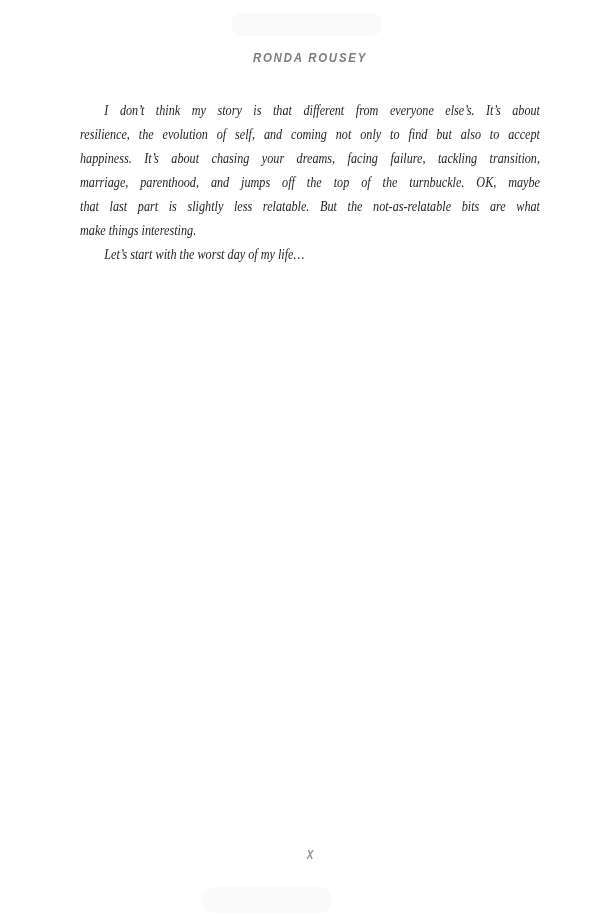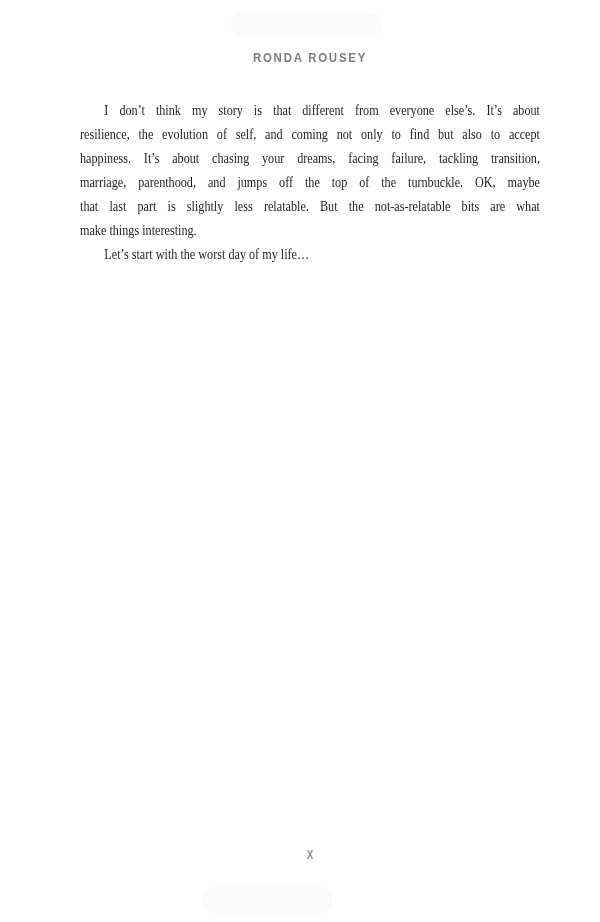--- a/index.html
+++ b/index.html
@@ -3,20 +3,21 @@
 <meta charset="utf-8">
 <style>
   html, body { margin: 0; padding: 0; background: #ffffff; }
   .page {
     position: relative;
     width: 600px;
     height: 922px;
     background: #ffffff;
     overflow: hidden;
     font-family: "Liberation Serif", "DejaVu Serif", serif;
+    font-style: italic;
   }
   .ghost {
     position: absolute;
     background: #fafafa;
   }
   .ghost-top {
     left: 231px; top: 13px;
     width: 151px; height: 23px;
     border-radius: 11px;
   }

